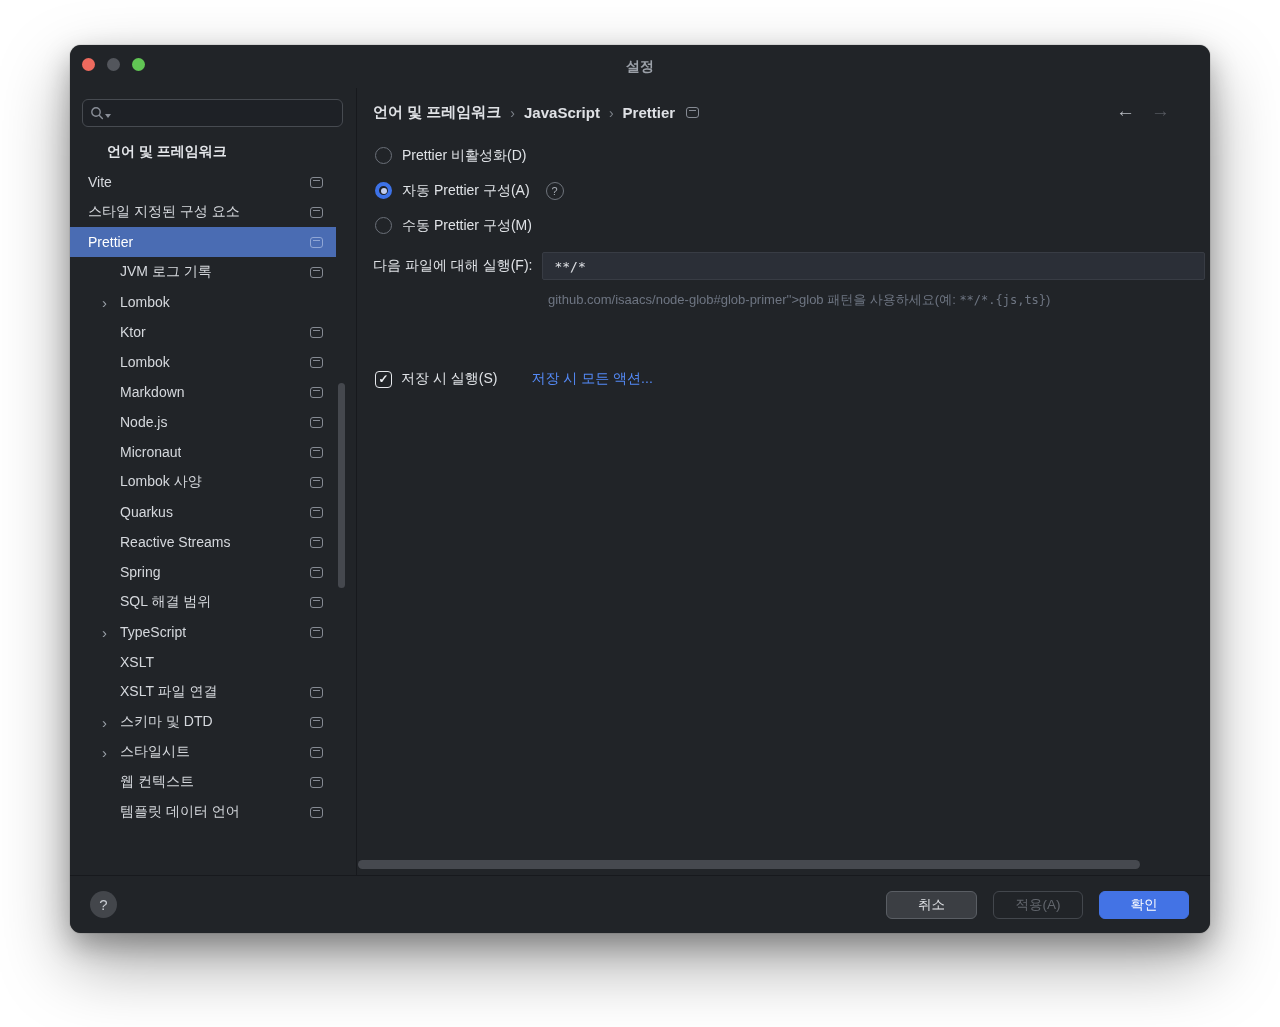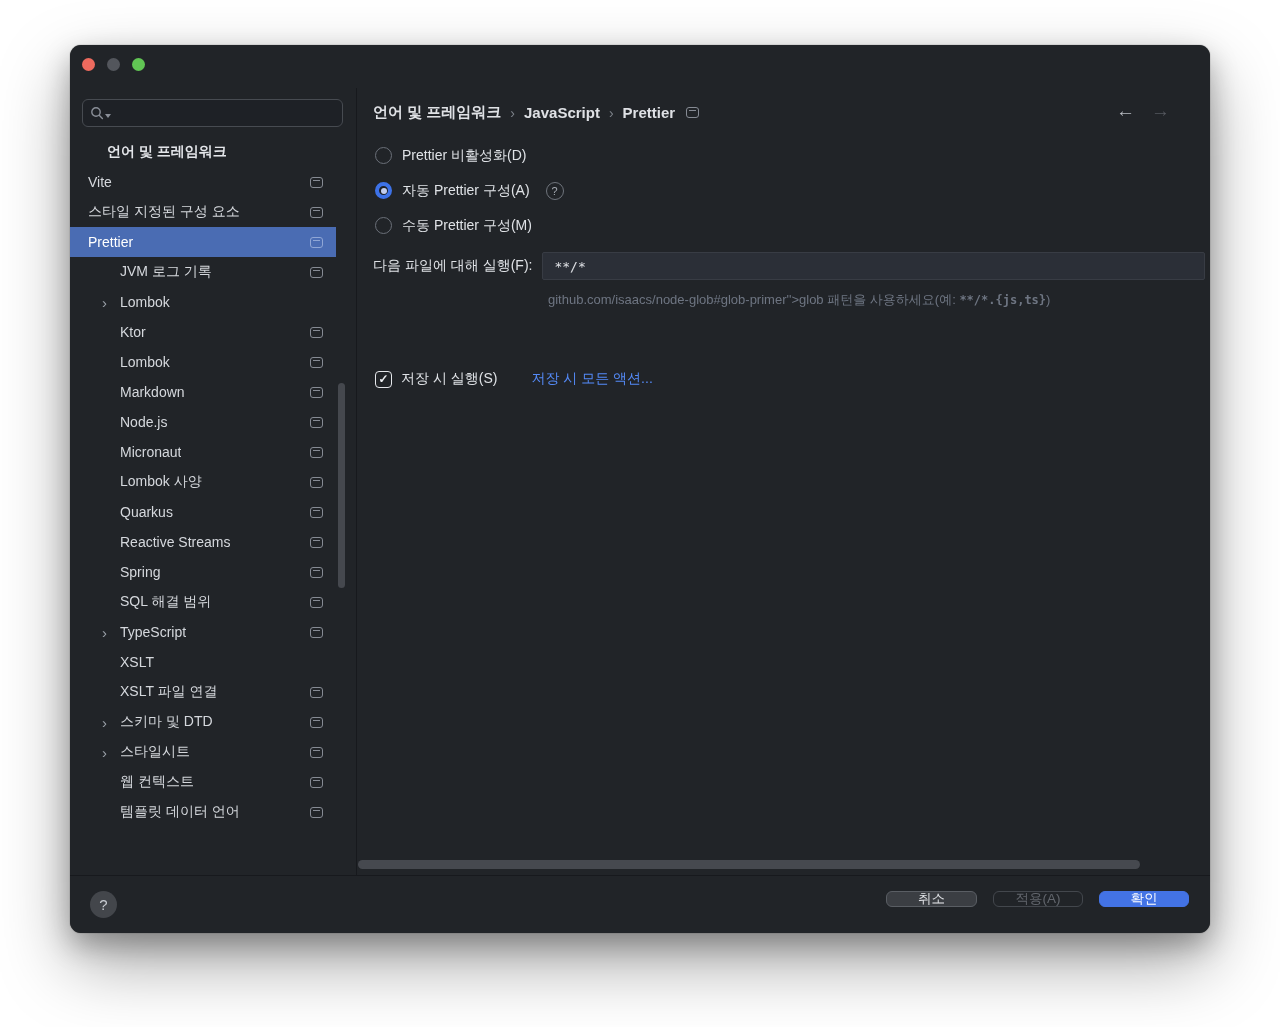--- a/index.html
+++ b/index.html
@@ -75,55 +75,56 @@
                  margin-left:16px; flex:0 0 auto; }
 
   .field-row { position:absolute; left:16px; top:164px; right:5px; height:28px;
                display:flex; align-items:center; }
   .field-lbl { color:#dfe2e6; font-size:14px; margin-right:10px; white-space:nowrap; }
   .glob-input { flex:1; height:28px; background:#2b2f37; border:1px solid #383c44; border-radius:2px;
                 color:#dfe1e5; font-family:"DejaVu Sans Mono", monospace; font-size:13px;
                 padding:0 11px; outline:none; }
 
   .hint { position:absolute; left:191px; top:203px; color:#6e7582; font-size:13px; }
-  .hint .mono { font-family:"DejaVu Sans Mono", monospace; font-size:12px;font-weight:bold; }
+  .hint .mono { font-family:"DejaVu Sans Mono", monospace; font-size:12px; }
 
   .save-row { position:absolute; left:18px; top:278px; height:26px; display:flex; align-items:center; }
   .checkbox { width:17px; height:17px; border:1.6px solid #e6e8ec; border-radius:4px;
               display:flex; align-items:center; justify-content:center; flex:0 0 auto; }
   .checkmark { color:#eef0f3; font-size:12px; font-weight:bold; line-height:1; }
   .cb-lbl { margin-left:9px; color:#dfe2e6; font-size:14px; }
   .save-link { margin-left:34px; color:#548af7; font-size:14px; text-decoration:none; cursor:pointer; }
 
   .h-thumb { position:absolute; left:1px; bottom:6px; width:782px; height:9px;
              background:#46494f; border-radius:5px; }
 
   
   .footer { position:absolute; left:0; right:0; bottom:0; height:58px; border-top:1px solid #17191d; }
   .help-btn { position:absolute; left:20px; top:15px; width:27px; height:27px; border-radius:50%;
               background:#43464b; color:#c8ccd2; font-size:15px;
               display:flex; align-items:center; justify-content:center; cursor:pointer; }
   .footer-buttons { position:absolute; right:21px; top:15px; display:flex; gap:16px; }
-  .btn { height:16px; border-radius:6px; font-size:13.5px; font-family:"Liberation Sans", sans-serif;
+  .btn { height:28px; border-radius:6px; font-size:13.5px; font-family:"Liberation Sans", sans-serif;
          display:flex; align-items:center; justify-content:center; cursor:pointer; }
   .btn.secondary { width:91px; background:#3b3e43; border:1px solid #5a5e64; color:#dfe1e5; }
   .btn.ghost { width:90px; background:transparent; border:1px solid #43474d; color:#62666d; }
   .btn.primary { width:90px; background:#4373e5; border:1px solid #4373e5; color:#ffffff; }
 </style>
 </head>
 <body>
 
 <div class="window">
 
   <div class="titlebar">
     <div class="traffic">
       <span class="tl red"></span>
       <span class="tl gray"></span>
       <span class="tl green"></span>
     </div>
+    <div class="win-title">설정</div>
   </div>
 
   <div class="sidebar">
     <div class="searchbox">
       <span class="search-ic">
         <svg width="14" height="14" viewBox="0 0 14 14">
           <circle cx="6" cy="6" r="4.2" fill="none" stroke="#8a8f98" stroke-width="1.4"></circle>
           <line x1="9.2" y1="9.2" x2="12.4" y2="12.4" stroke="#8a8f98" stroke-width="1.4" stroke-linecap="round"></line>
         </svg>
         <span class="search-caret"></span>

